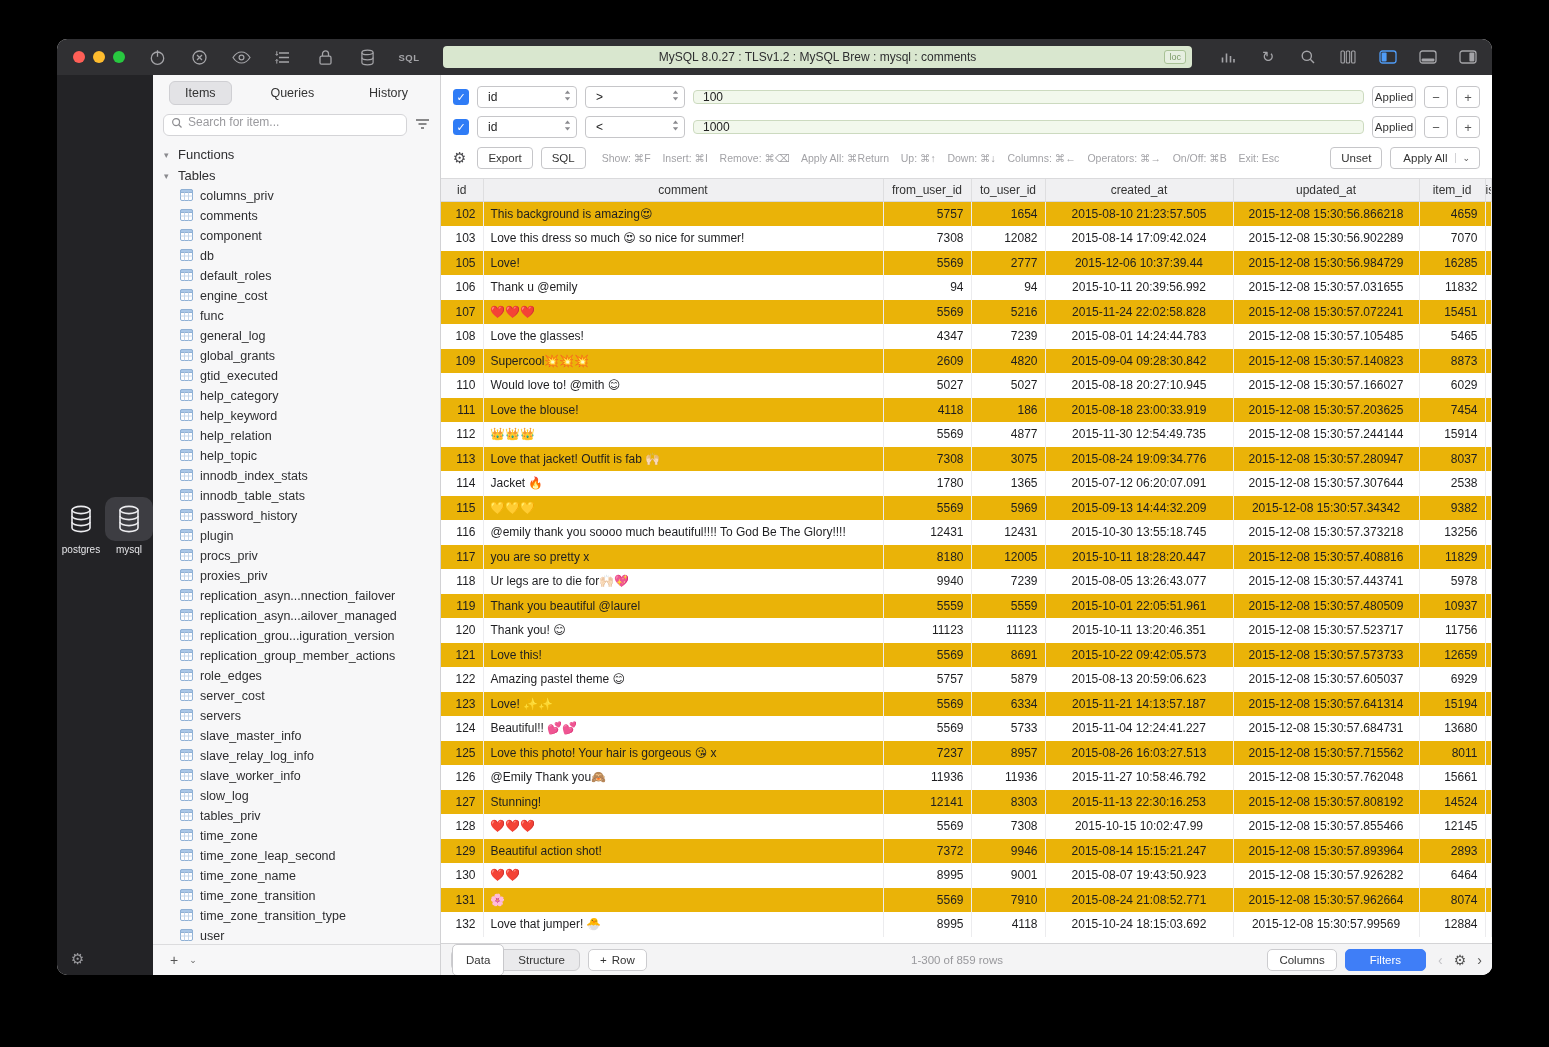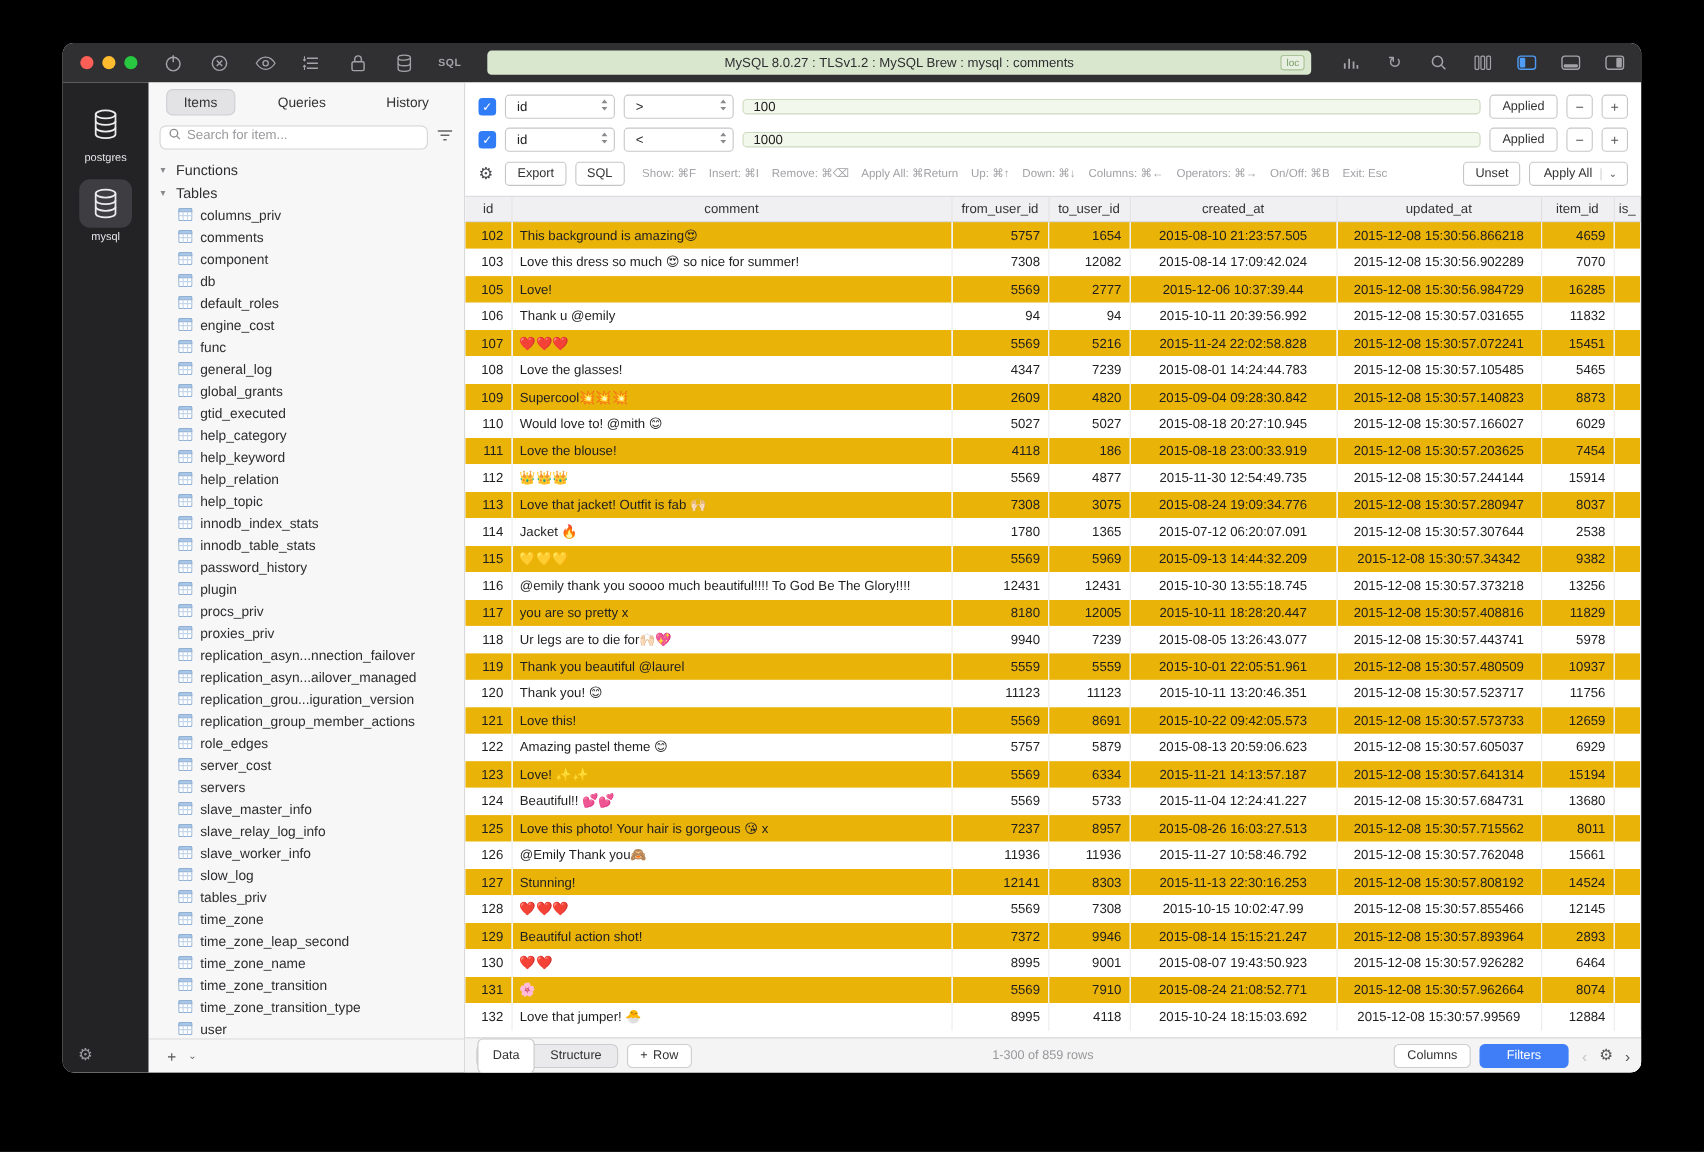--- a/index.html
+++ b/index.html
@@ -25,21 +25,21 @@
                 display:flex; align-items:center; justify-content:center; position:relative;
                 font-size:12px; color:#2e2e30; }
   .loc-badge { position:absolute; right:6px; top:4px; font-size:9px; line-height:12px; color:#7a9a66;
                border:1px solid #a9c296; border-radius:3px; padding:0 4px; background:rgba(255,255,255,.35);text-align:center; }
   .panel-active { color:#4f9cf7; }
 
   
   .content { flex:1; display:flex; min-height:0; }
 
   
-  .conn-sidebar { flex:0 0 78px; background:#232326; display:flex; flex-direction:column; align-items:center;
+  .conn-sidebar { flex:0 0 78px; background:#232326; display:flex; flex-direction:row; align-items:center;
                   padding-top:16px; position:relative; }
   .conn-item { display:flex; flex-direction:column; align-items:center; gap:3px; margin-bottom:14px; }
   .conn-icon { width:48px; height:44px; border-radius:10px; display:flex; align-items:center; justify-content:center; }
   .conn-item.selected .conn-icon { background:#3d3d42; }
   .conn-label { font-size:10px; color:#e6e6e9; }
   .conn-gear { position:absolute; bottom:7px; left:14px; color:#9a9a9e; font-size:15px; }
 
   
   .tree-sidebar { flex:0 0 288px; background:#f7f7f8; border-right:1px solid #d2d2d4;
                   display:flex; flex-direction:column; min-height:0; }
@@ -68,21 +68,21 @@
   .fcheck { width:16px; height:16px; border-radius:3.5px; background:#2f7cf6; color:#fff; font-size:11px;
             display:flex; align-items:center; justify-content:center; flex:0 0 auto; }
   .fselect { width:100px; height:22px; border:1px solid #c6c6c9; border-radius:4px; background:#fff;
              display:flex; align-items:center; padding:0 5px 0 10px; font-size:12px; color:#222; flex:0 0 auto; }
   .fselect .sel-label { flex:1; }
   .fvalue { flex:1; height:14px; border:1px solid #ccdabf; background:#f2f8ec; border-radius:4px;
             padding:0 9px; font-size:12px; color:#222; outline:none; min-width:0; }
   .fbtn { height:22px; border:1px solid #c6c6c9; background:#fff; border-radius:4px; font-size:11.5px;
           color:#333; display:flex; align-items:center; justify-content:center; flex:0 0 auto; padding:0 10px; }
   .fbtn.sq { width:24px; padding:0; color:#555; font-size:13px; }
-  .fbtn.applied { width:62px; padding:0; }
+  .fbtn.applied { width:44px; padding:0; }
 
   .filter-toolbar { display:flex; align-items:center; gap:8px; padding:3px 12px 9px; }
   .ft-gear { color:#48484c; font-size:15px; margin-right:3px; }
   .shortcuts { flex:1; font-size:10.5px; color:#a2a2a6; white-space:pre; overflow:hidden; margin-left:8px; }
   .applyall { padding:0 6px 0 12px; }
   .applyall .chev { border-left:1px solid #d2d2d5; margin-left:8px; padding:0 3px 0 6px; font-size:9px; color:#555; }
 
   
   .grid { flex:1; min-height:0; overflow:hidden; border-top:1px solid #dadadc; }
   table { border-collapse:collapse; table-layout:fixed; width:100%; }

